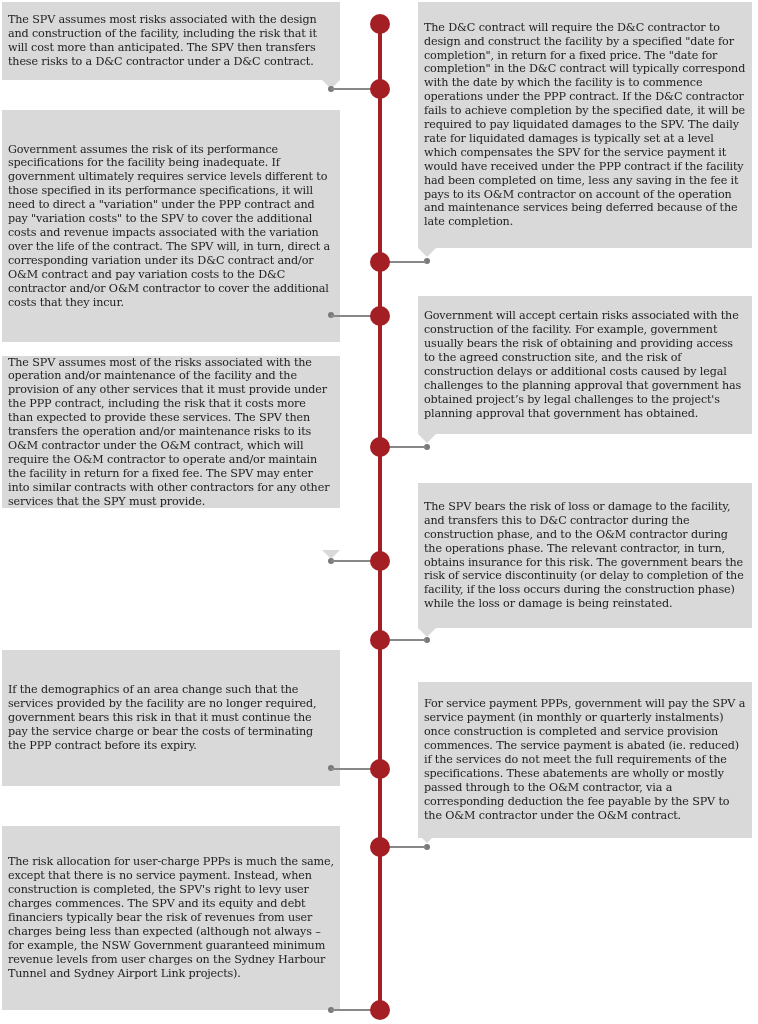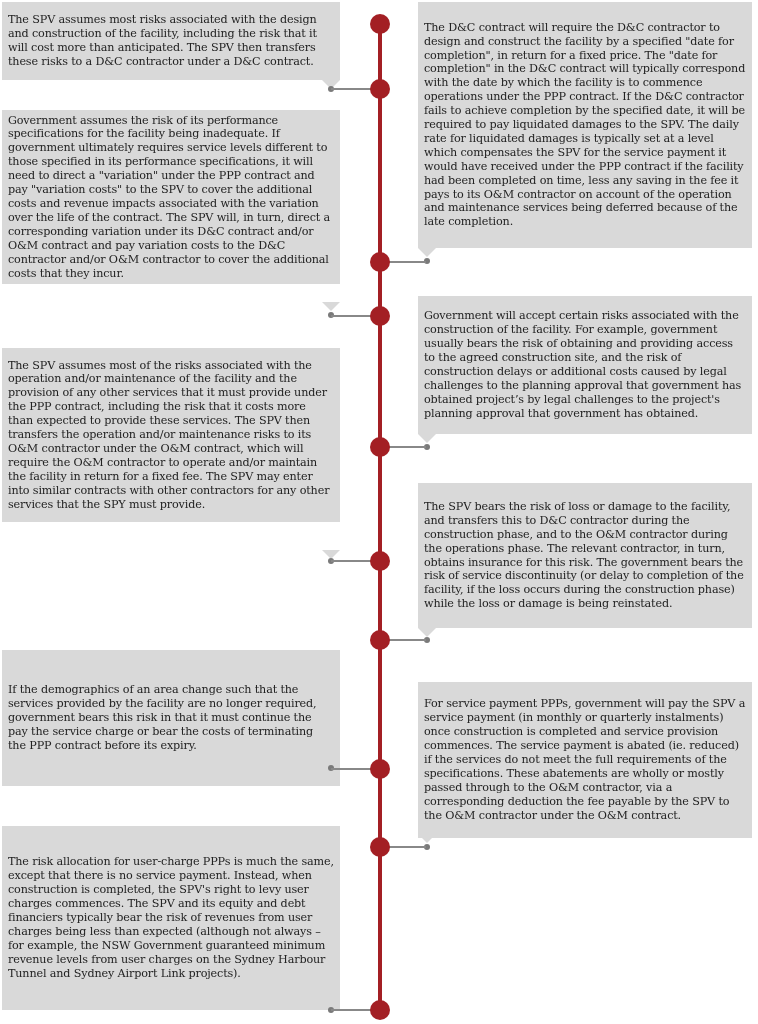--- a/index.html
+++ b/index.html
@@ -34,37 +34,37 @@
   <div class="node" style="top:79px"></div>
 
   <div class="box right" style="top:2px;height:246px">
     <span class="txt">The D&amp;C contract will require the D&amp;C contractor to design and construct the facility by a specified "date for completion", in return for a fixed price. The "date for completion" in the D&amp;C contract will typically correspond with the date by which the facility is to commence operations under the PPP contract. If the D&amp;C contractor fails to achieve completion by the specified date, it will be required to pay liquidated damages to the SPV. The daily rate for liquidated damages is typically set at a level which compensates the SPV for the service payment it would have received under the PPP contract if the facility had been completed on time, less any saving in the fee it pays to its O&amp;M contractor on account of the operation and maintenance services being deferred because of the late completion.</span>
   </div>
   <div class="tail" style="left:418px;top:248px"></div>
   <div class="cdot" style="left:424px;top:258px"></div>
   <div class="conn" style="left:384px;top:261px;width:42px"></div>
   <div class="node" style="top:252px"></div>
 
-  <div class="box left" style="top:110px;height:174px">
+  <div class="box left" style="top:110px;height:232px">
     <span class="txt">Government assumes the risk of its performance specifications for the facility being inadequate. If government ultimately requires service levels different to those specified in its performance specifications, it will need to direct a "variation" under the PPP contract and pay "variation costs" to the SPV to cover the additional costs and revenue impacts associated with the variation over the life of the contract. The SPV will, in turn, direct a corresponding variation under its D&amp;C contract and/or O&amp;M contract and pay variation costs to the D&amp;C contractor and/or O&amp;M contractor to cover the additional costs that they incur.</span>
   </div>
   <div class="tail" style="left:322px;top:302px"></div>
   <div class="cdot" style="left:328px;top:312px"></div>
   <div class="conn" style="left:331px;top:315px;width:45px"></div>
   <div class="node" style="top:306px"></div>
 
   <div class="box right" style="top:296px;height:138px">
     <span class="txt">Government will accept certain risks associated with the construction of the facility. For example, government usually bears the risk of obtaining and providing access to the agreed construction site, and the risk of construction delays or additional costs caused by legal challenges to the planning approval that government has obtained project’s by legal challenges to the project's planning approval that government has obtained.</span>
   </div>
   <div class="tail" style="left:418px;top:434px"></div>
   <div class="cdot" style="left:424px;top:444px"></div>
   <div class="conn" style="left:384px;top:446px;width:42px"></div>
   <div class="node" style="top:437px"></div>
 
-  <div class="box left" style="top:348px;height:174px">
+  <div class="box left" style="top:356px;height:152px">
     <span class="txt">The SPV assumes most of the risks associated with the operation and/or maintenance of the facility and the provision of any other services that it must provide under the PPP contract, including the risk that it costs more than expected to provide these services. The SPV then transfers the operation and/or maintenance risks to its O&amp;M contractor under the O&amp;M contract, which will require the O&amp;M contractor to operate and/or maintain the facility in return for a fixed fee. The SPV may enter into similar contracts with other contractors for any other services that the SPY must provide.</span>
   </div>
   <div class="tail" style="left:322px;top:550px"></div>
   <div class="cdot" style="left:328px;top:558px"></div>
   <div class="conn" style="left:331px;top:560px;width:45px"></div>
   <div class="node" style="top:551px"></div>
 
   <div class="box right" style="top:483px;height:145px">
     <span class="txt">The SPV bears the risk of loss or damage to the facility, and transfers this to D&amp;C contractor during the construction phase, and to the O&amp;M contractor during the operations phase. The relevant contractor, in turn, obtains insurance for this risk. The government bears the risk of service discontinuity (or delay to completion of the facility, if the loss occurs during the construction phase) while the loss or damage is being reinstated.</span>
   </div>

